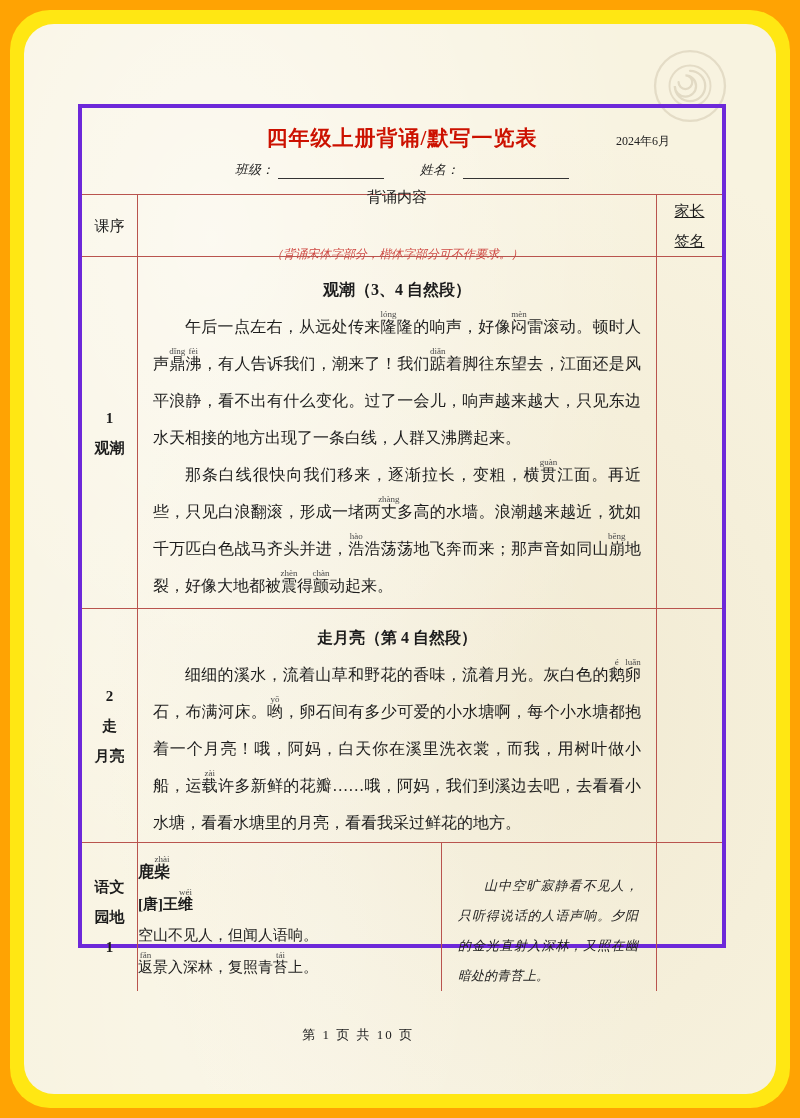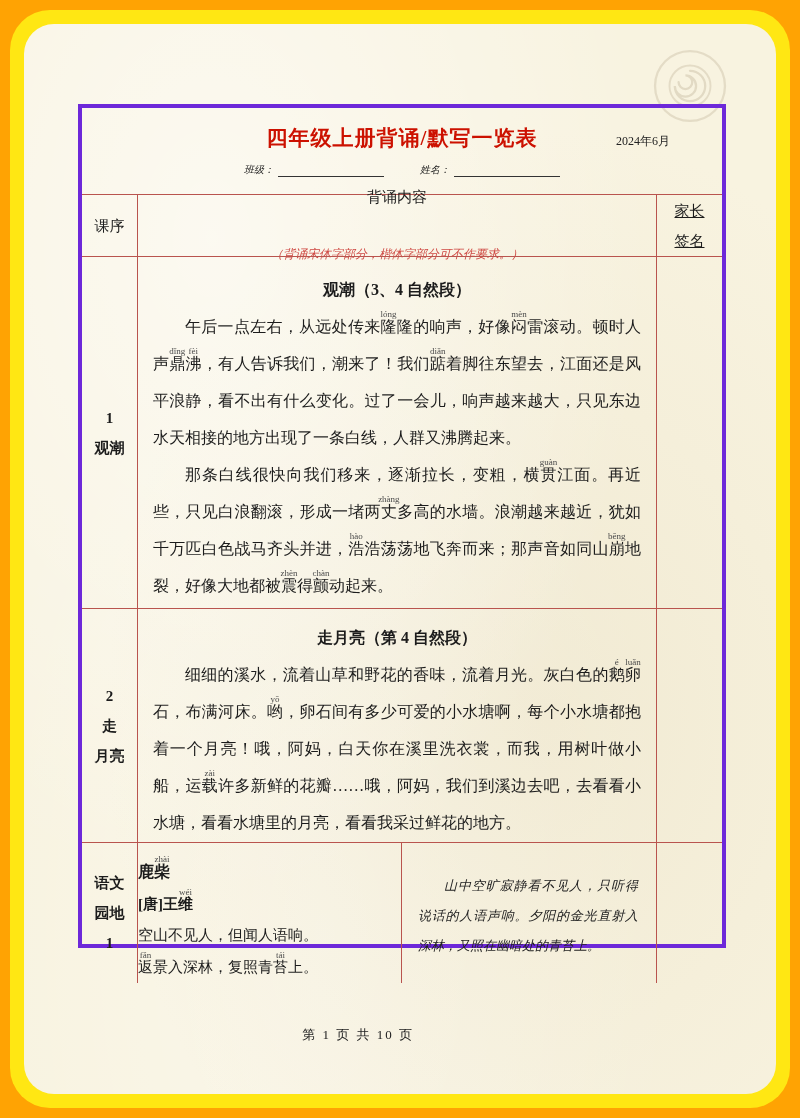--- a/index.html
+++ b/index.html
@@ -36,21 +36,21 @@
     text-align:center;padding-top:16px;
     font-size:21px;font-weight:bold;color:#cc1100;
     letter-spacing:1px;
   }
   .doc-date{
     position:absolute;right:52px;top:25px;
     font-size:12px;color:#222;font-weight:normal;margin-left:7px;
   }
   .class-line{
     margin-top:9px;display:flex;justify-content:center;gap:36px;
-    font-size:10px;font-style:italic;
+    font-size:13px;font-style:italic;
   }
   .blank-line{
     display:inline-block;width:106px;border-bottom:1px solid #333;
     height:15px;vertical-align:bottom;margin-left:4px;
   }
   .trow{display:flex;border-top:1px solid #b9544e;flex:none;}
   .cell{box-sizing:border-box;}
   .cell + .cell{border-left:1px solid #b9544e;}
   .c1{width:55px;flex:none;display:flex;flex-direction:column;justify-content:center;
       align-items:center;text-align:center;font-weight:bold;font-size:15px;line-height:30px;}
@@ -75,21 +75,21 @@
     margin:0;font-size:16px;line-height:37px;text-align:justify;
     text-indent:2em;
   }
   ruby rt{font-size:9px;color:#4a4a4a;letter-spacing:0;font-weight:normal;}
   
   .poemcell{width:264px;flex:none;display:flex;flex-direction:column;
       padding-top:12px;}
   .poem-title{font-size:16px;font-weight:bold;line-height:32px;}
   .poem-author{font-size:15px;font-weight:bold;line-height:32px;}
   .poem-line{font-size:15px;line-height:31px;}
-  .transcell{flex:1;min-width:0;padding:28px 18px 0 16px;}
+  .transcell{flex:1;min-width:0;padding:28px 18px 0 16px;margin-left:40px;}
   .trans-text{
     margin:0;font-size:13px;font-style:italic;line-height:30px;
     text-indent:2em;text-align:justify;color:#222;
   }
   .footer{
     position:absolute;left:0;width:716px;top:1026px;text-align:center;
     font-size:13px;color:#222;letter-spacing:2px;
   }
 </style>
 </head>

